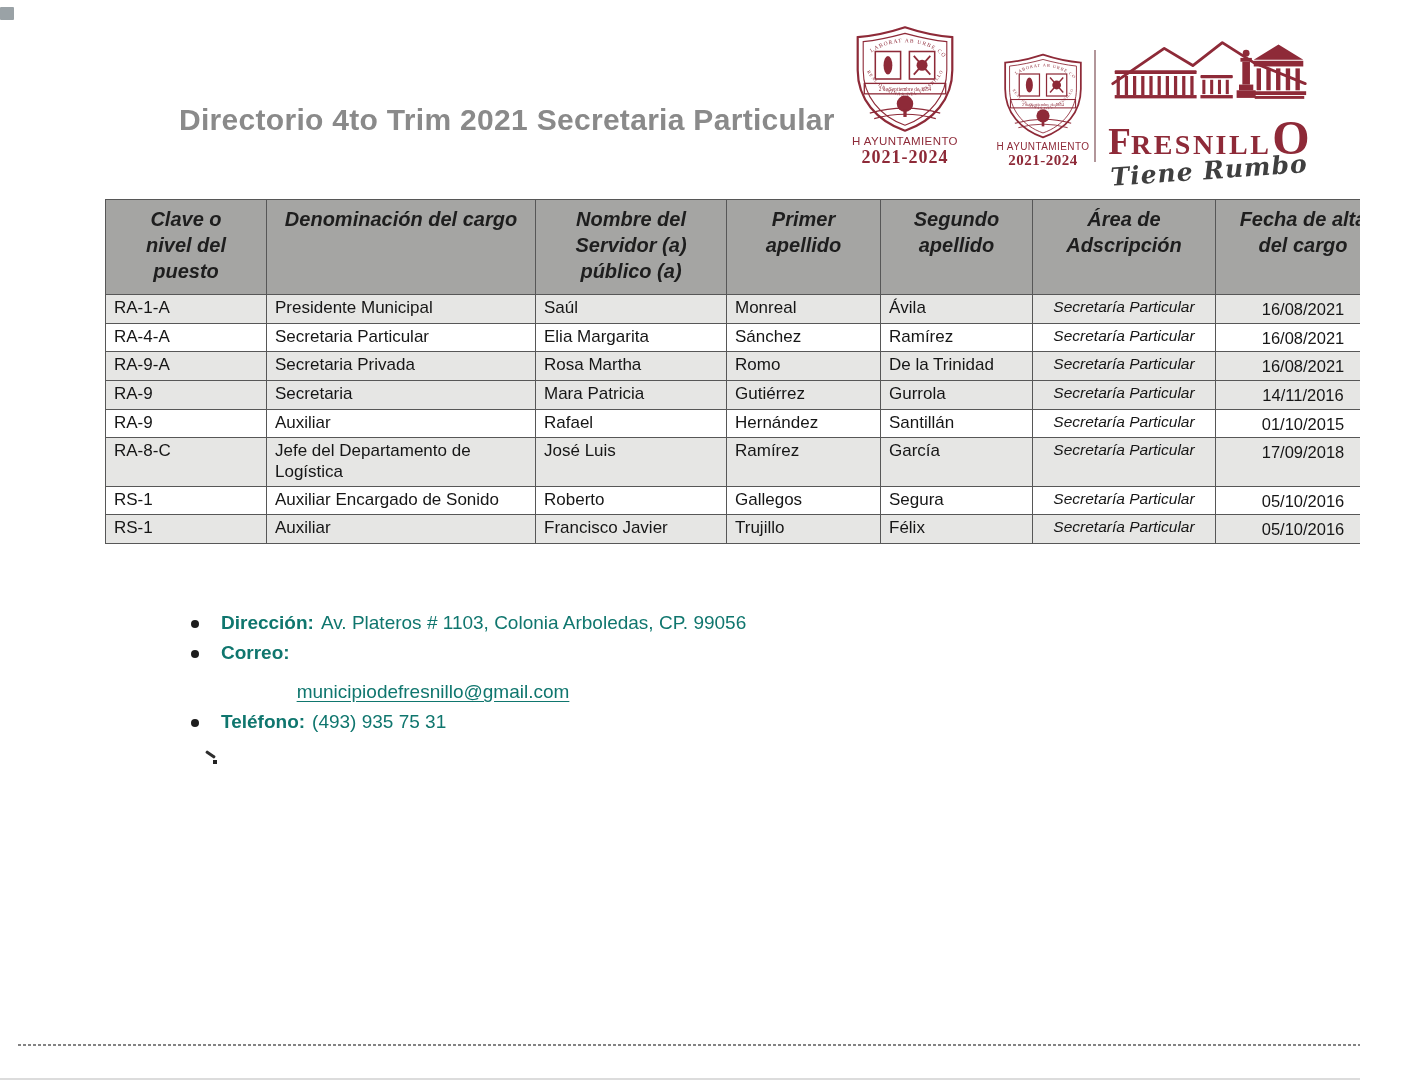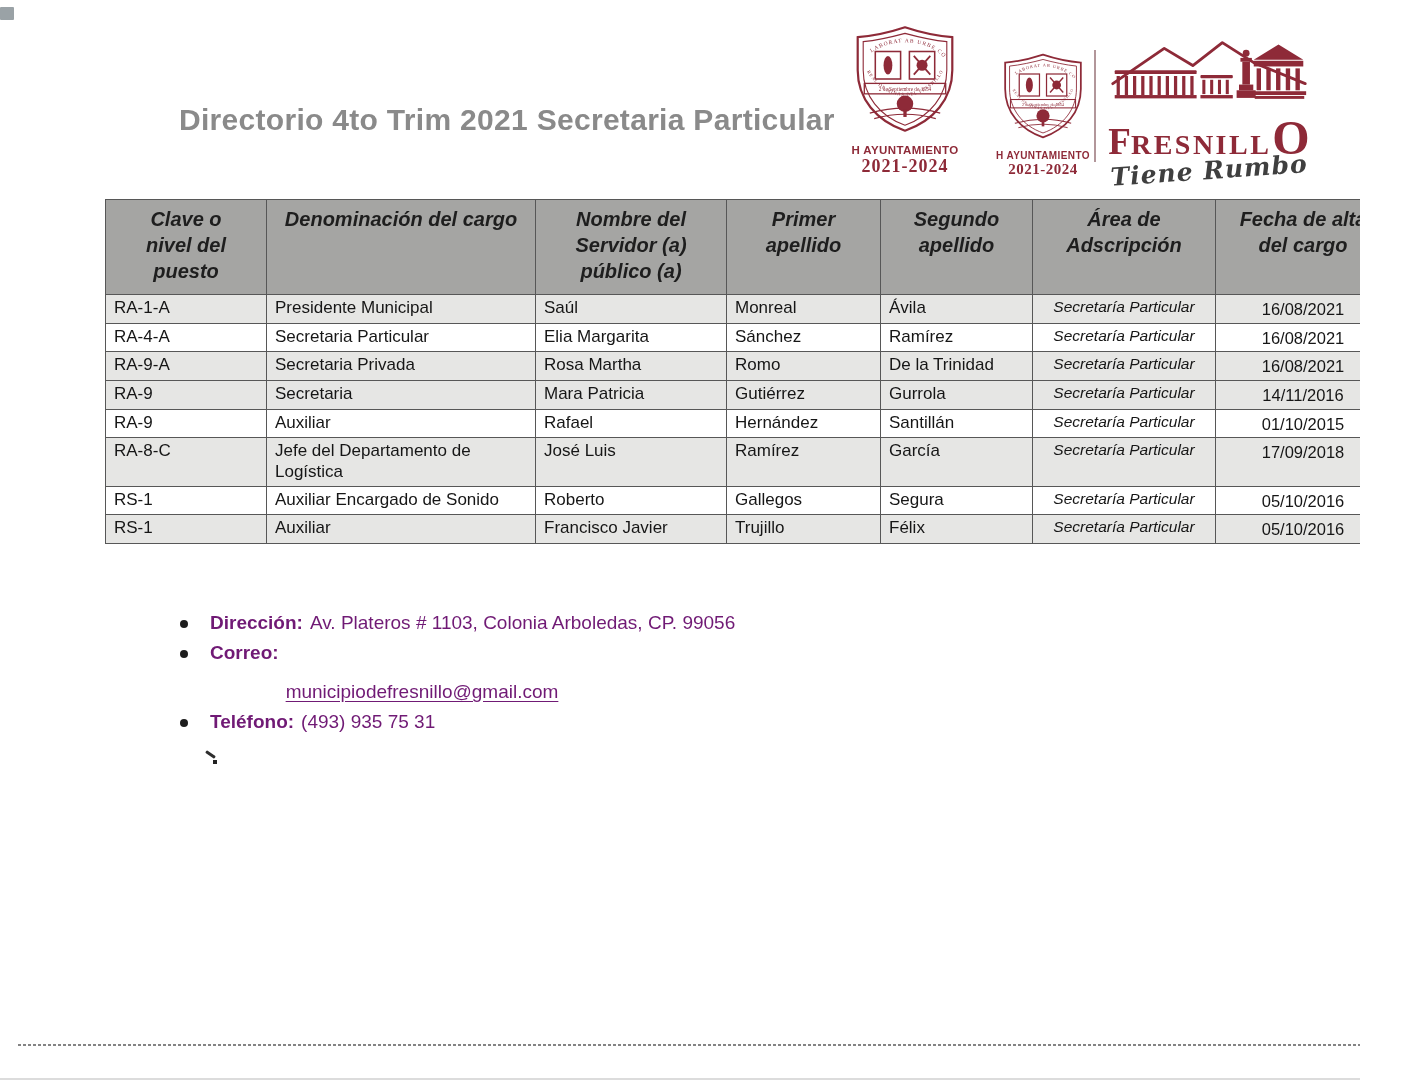--- a/index.html
+++ b/index.html
@@ -11,21 +11,21 @@
     position:absolute;left:179px;top:103px;
     font-size:30px;font-weight:bold;color:var(--title-gray,#8a8a8a);
     letter-spacing:.3px;white-space:nowrap;
   }
 
   
   .crest-block{position:absolute;text-align:center;color:var(--maroon,#8e2a38);}
   .crest-1{left:846px;top:24px;width:118px;}
   .crest-2{left:994px;top:52px;width:98px;}
   .crest-block svg{display:block;margin:0 auto;}
-  .crest-caption-org{font-weight:bold;letter-spacing:.4px;margin-top:10px;}
+  .crest-caption-org{font-weight:normal;letter-spacing:.4px;margin-top:1px;}
   .crest-1 .crest-caption-org{font-size:11.5px;}
   .crest-2 .crest-caption-org{font-size:10px;}
   .crest-caption-years{font-family:"Liberation Serif", serif;font-weight:bold;}
   .crest-1 .crest-caption-years{font-size:18px;letter-spacing:1px;}
   .crest-2 .crest-caption-years{font-size:15px;letter-spacing:.5px;}
 
   .logo-divider{position:absolute;left:1094px;top:50px;width:2px;height:112px;background:#b2969a;}
 
   .brand-block{position:absolute;left:1106px;top:36px;width:206px;text-align:center;}
   .brand-name{color:var(--maroon,#8e2a38);font-family:"Liberation Serif", serif;
@@ -58,21 +58,21 @@
   .dir-table .col-3{width:145px;}
   .dir-table .col-4{width:143px;margin-top:48px;}
   .dir-table .col-5{width:174px;}
   .dir-table .col-6{width:166px;}
   .dir-table td.col-5{font-style:italic;font-size:15.5px;text-align:center;}
   .dir-table td.col-6{text-align:center;font-size:16.5px;padding-top:4px;}
   .th-w110{max-width:112px;} .th-w125{max-width:128px;} .th-w90{max-width:92px;}
   .th-w115{max-width:118px;} .th-w130{max-width:132px;}
 
   
-  .contact-list{position:absolute;left:180px;top:612px;font-size:19px;color:#701a75;}
+  .contact-list{position:absolute;left:191px;top:612px;font-size:19px;color:#0f766e;}
   .contact-item{display:flex;align-items:flex-start;margin-bottom:8px;}
   .bullet-dot{width:8px;height:8px;border-radius:50%;background:#1d1d1d;margin:8px 22px 0 0;flex:0 0 auto;}
   .contact-label{font-weight:bold;margin-right:7px;white-space:nowrap;}
   .contact-value{white-space:nowrap;}
   .contact-value.underline{text-decoration:underline;text-underline-offset:3px;margin-top:39px;}
 
   
   .artifact{position:absolute;}
   .corner-mark{left:0;top:7px;width:14px;height:13px;background:#9aa2a6;border-radius:1px;}
   .speck{left:205px;top:753px;width:11px;height:3px;background:#2e2e2e;transform:rotate(35deg);border-radius:1px;}

